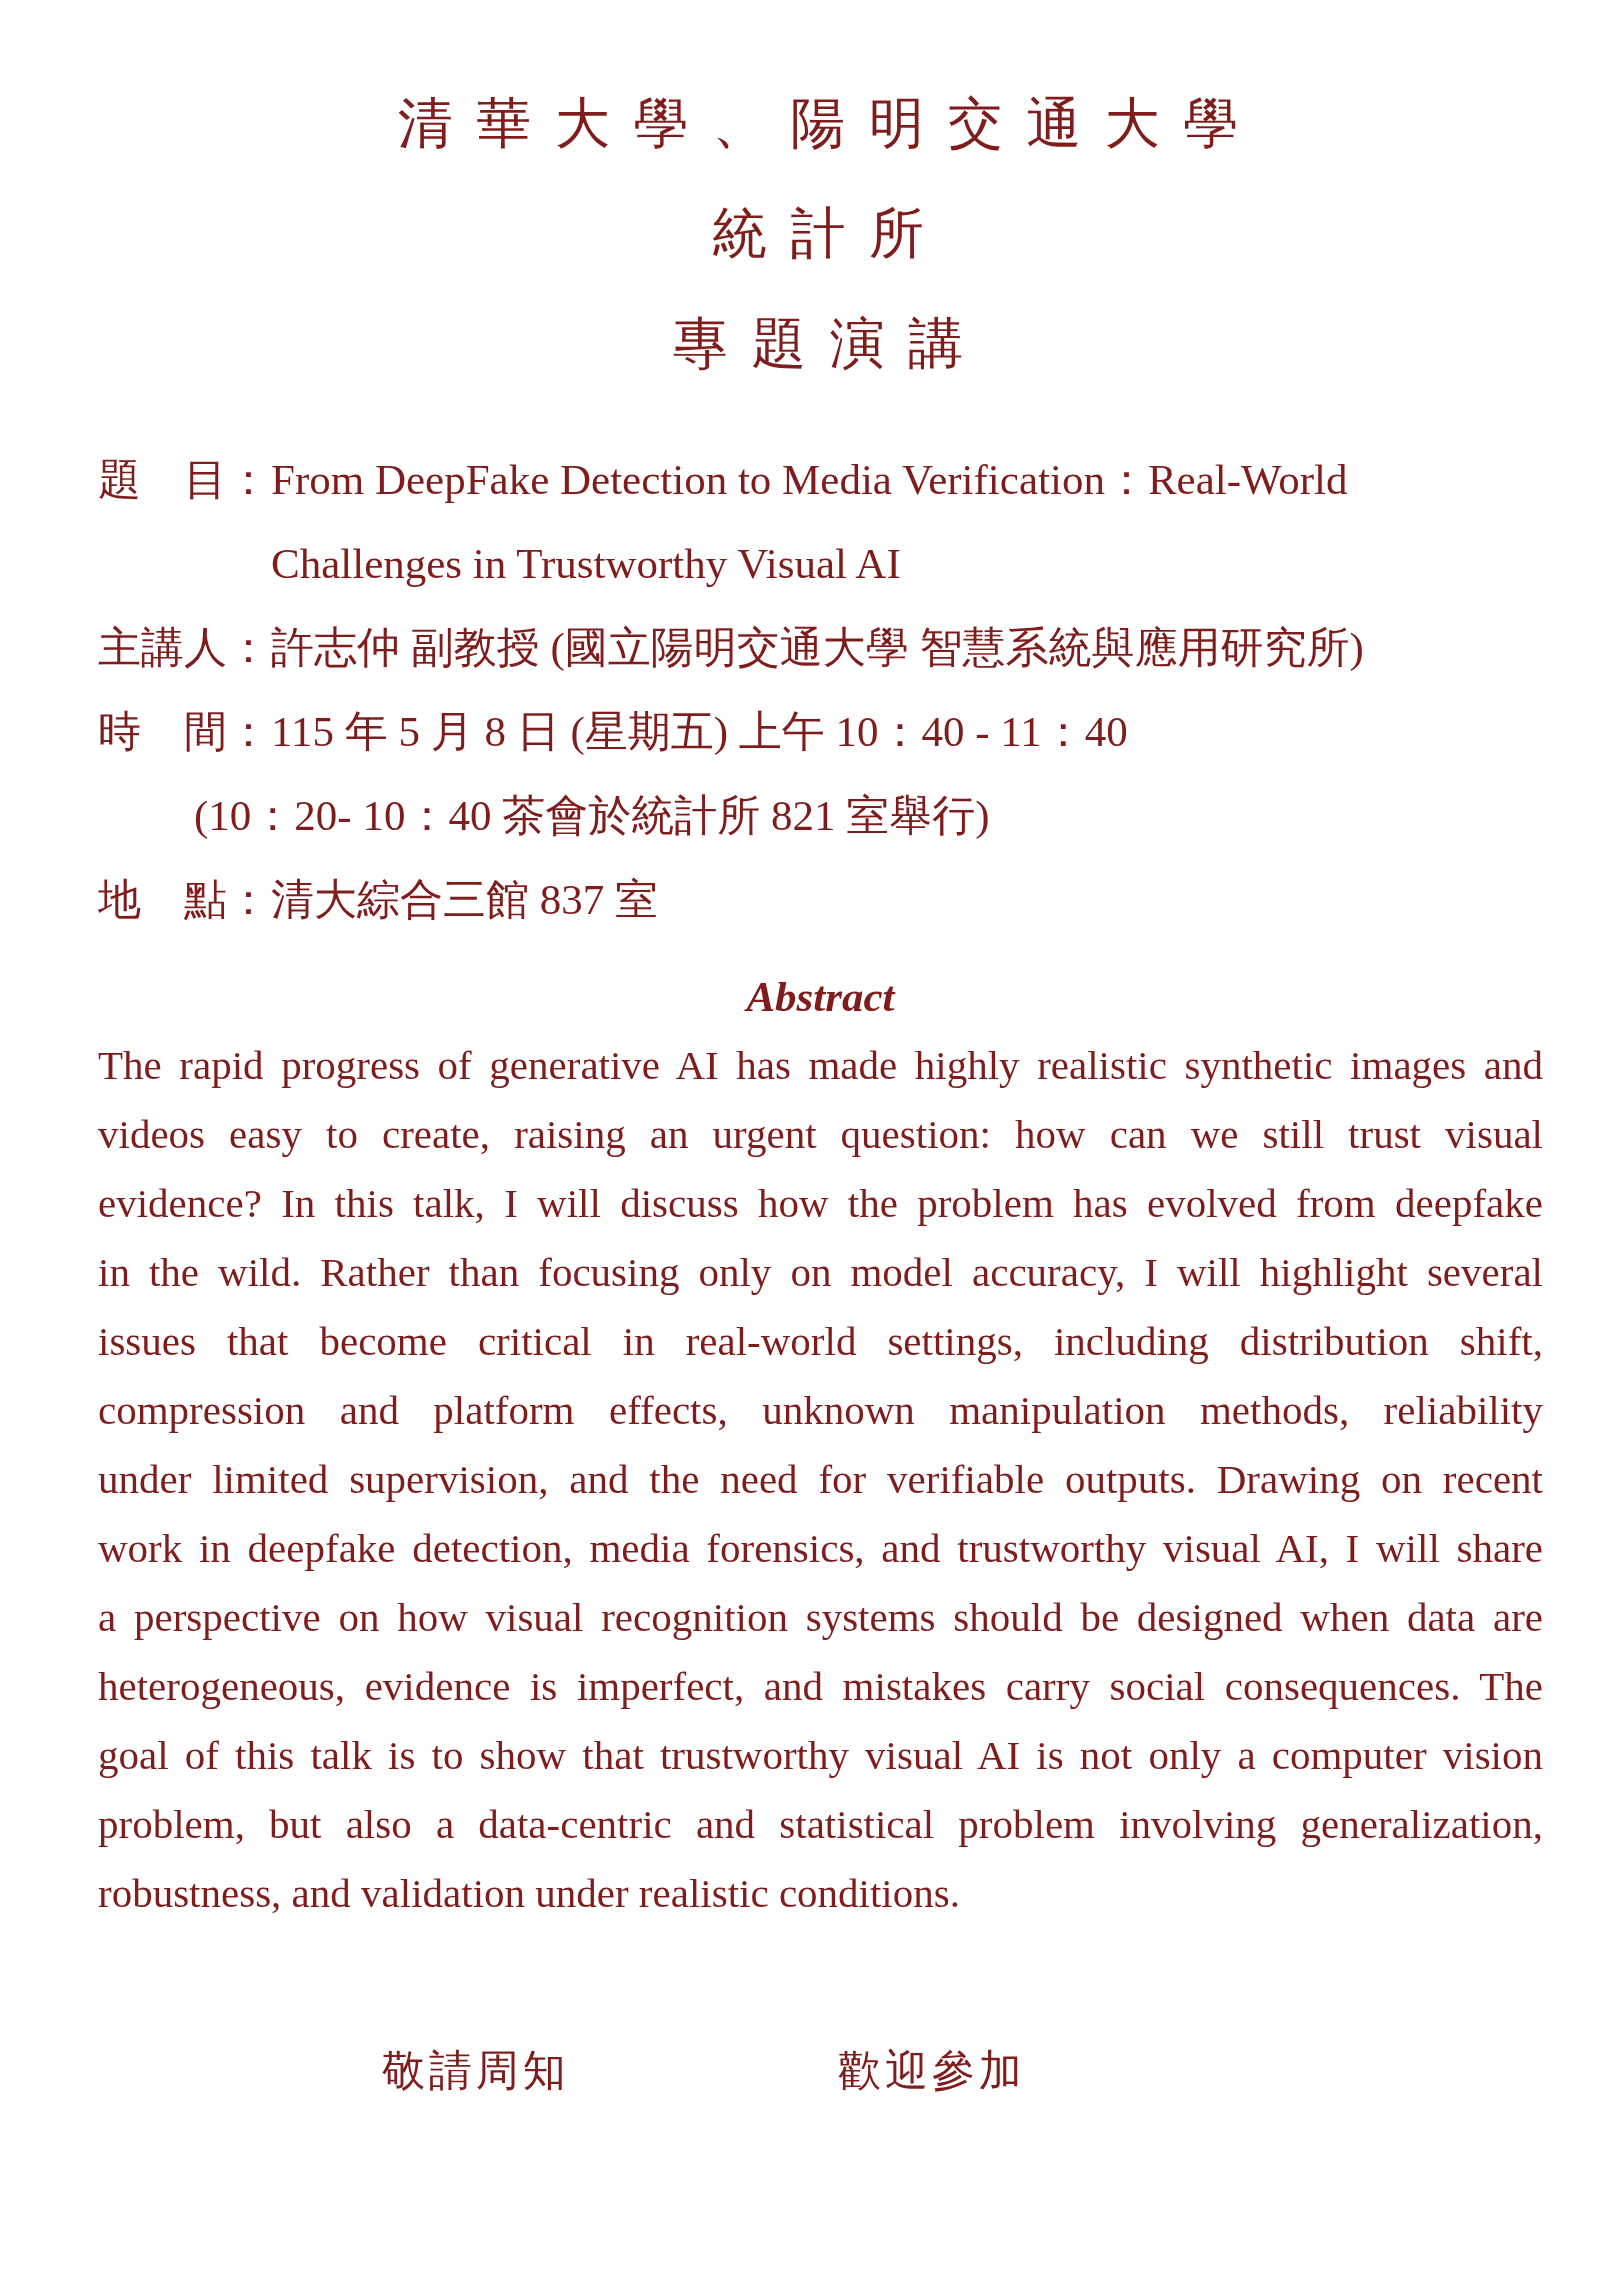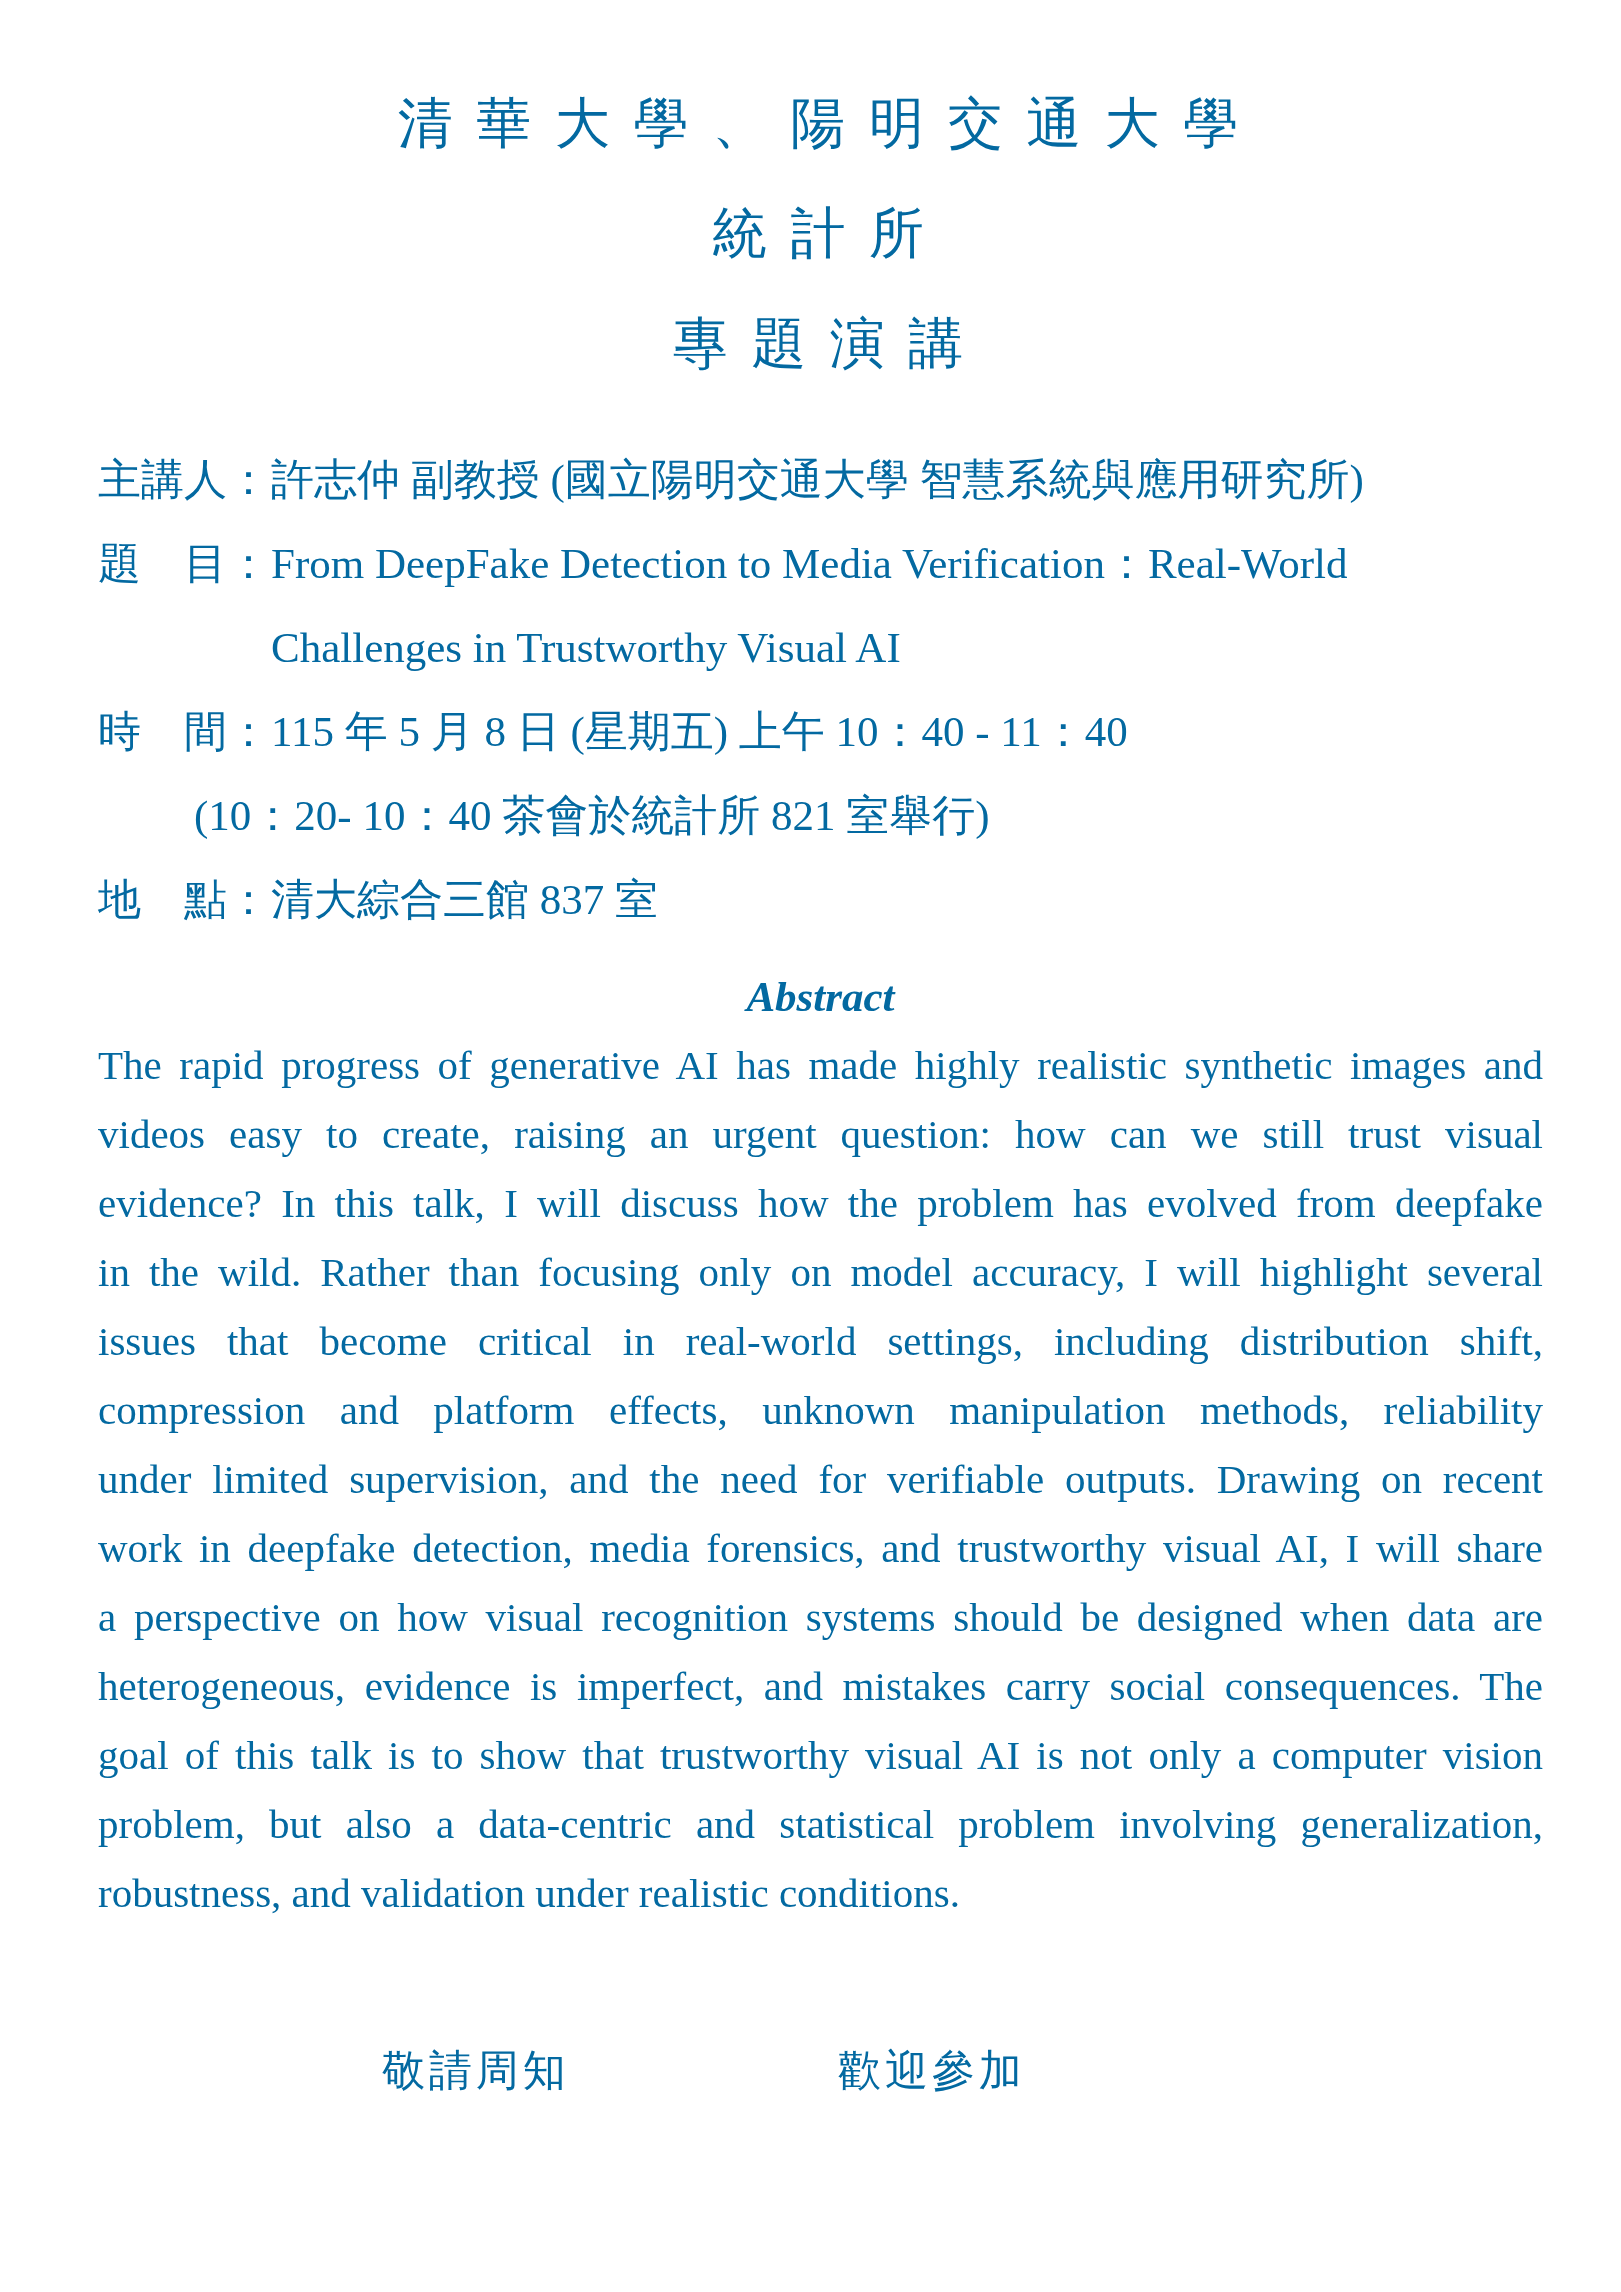--- a/index.html
+++ b/index.html
@@ -2,21 +2,21 @@
 <html><head>
 <meta charset="utf-8">
 <style>
   * { margin: 0; padding: 0; box-sizing: border-box; }
   html, body { background: #e8e8e8; }
   .page {
     position: relative;
     width: 1621px;
     height: 2293px;
     background: #ffffff;
-    color: #0369a1;
+    color: #7f1d1d;
     font-family: "Liberation Serif", "DejaVu Serif", serif;
     padding: 69px 78px 0 98px;
     overflow: hidden;
   }
   
   .doc-header { text-align: center; }
   .doc-header .h-line {
     font-size: 55px;
     line-height: 110px;
     letter-spacing: 4.9px;
@@ -59,30 +59,30 @@
 
   <div class="doc-header">
     <div class="h-line">清 華 大 學 、 陽 明 交 通 大 學</div>
     <div class="h-line">統  計  所</div>
     <div class="h-line">專 題 演 講</div>
   </div>
 
   <div class="info-block">
 
     <div class="info-row">
-      <span class="info-label">主講人：</span>
-      <span class="info-value">許志仲 副教授 (國立陽明交通大學 智慧系統與應用研究所)</span>
-    </div>
-
-    <div class="info-row">
       <span class="info-label">題　目：</span>
       <span class="info-value">
         <div>From DeepFake Detection to Media Verification：Real-World</div>
         <div>Challenges in Trustworthy Visual AI</div>
       </span>
+    </div>
+
+    <div class="info-row">
+      <span class="info-label">主講人：</span>
+      <span class="info-value">許志仲 副教授 (國立陽明交通大學 智慧系統與應用研究所)</span>
     </div>
 
     <div class="info-row">
       <span class="info-label">時　間：</span>
       <span class="info-value">115 年 5 月 8 日 (星期五) 上午 10：40 - 11：40</span>
     </div>
 
     <div class="info-note">(10：20- 10：40 茶會於統計所 821 室舉行)</div>
 
     <div class="info-row">

